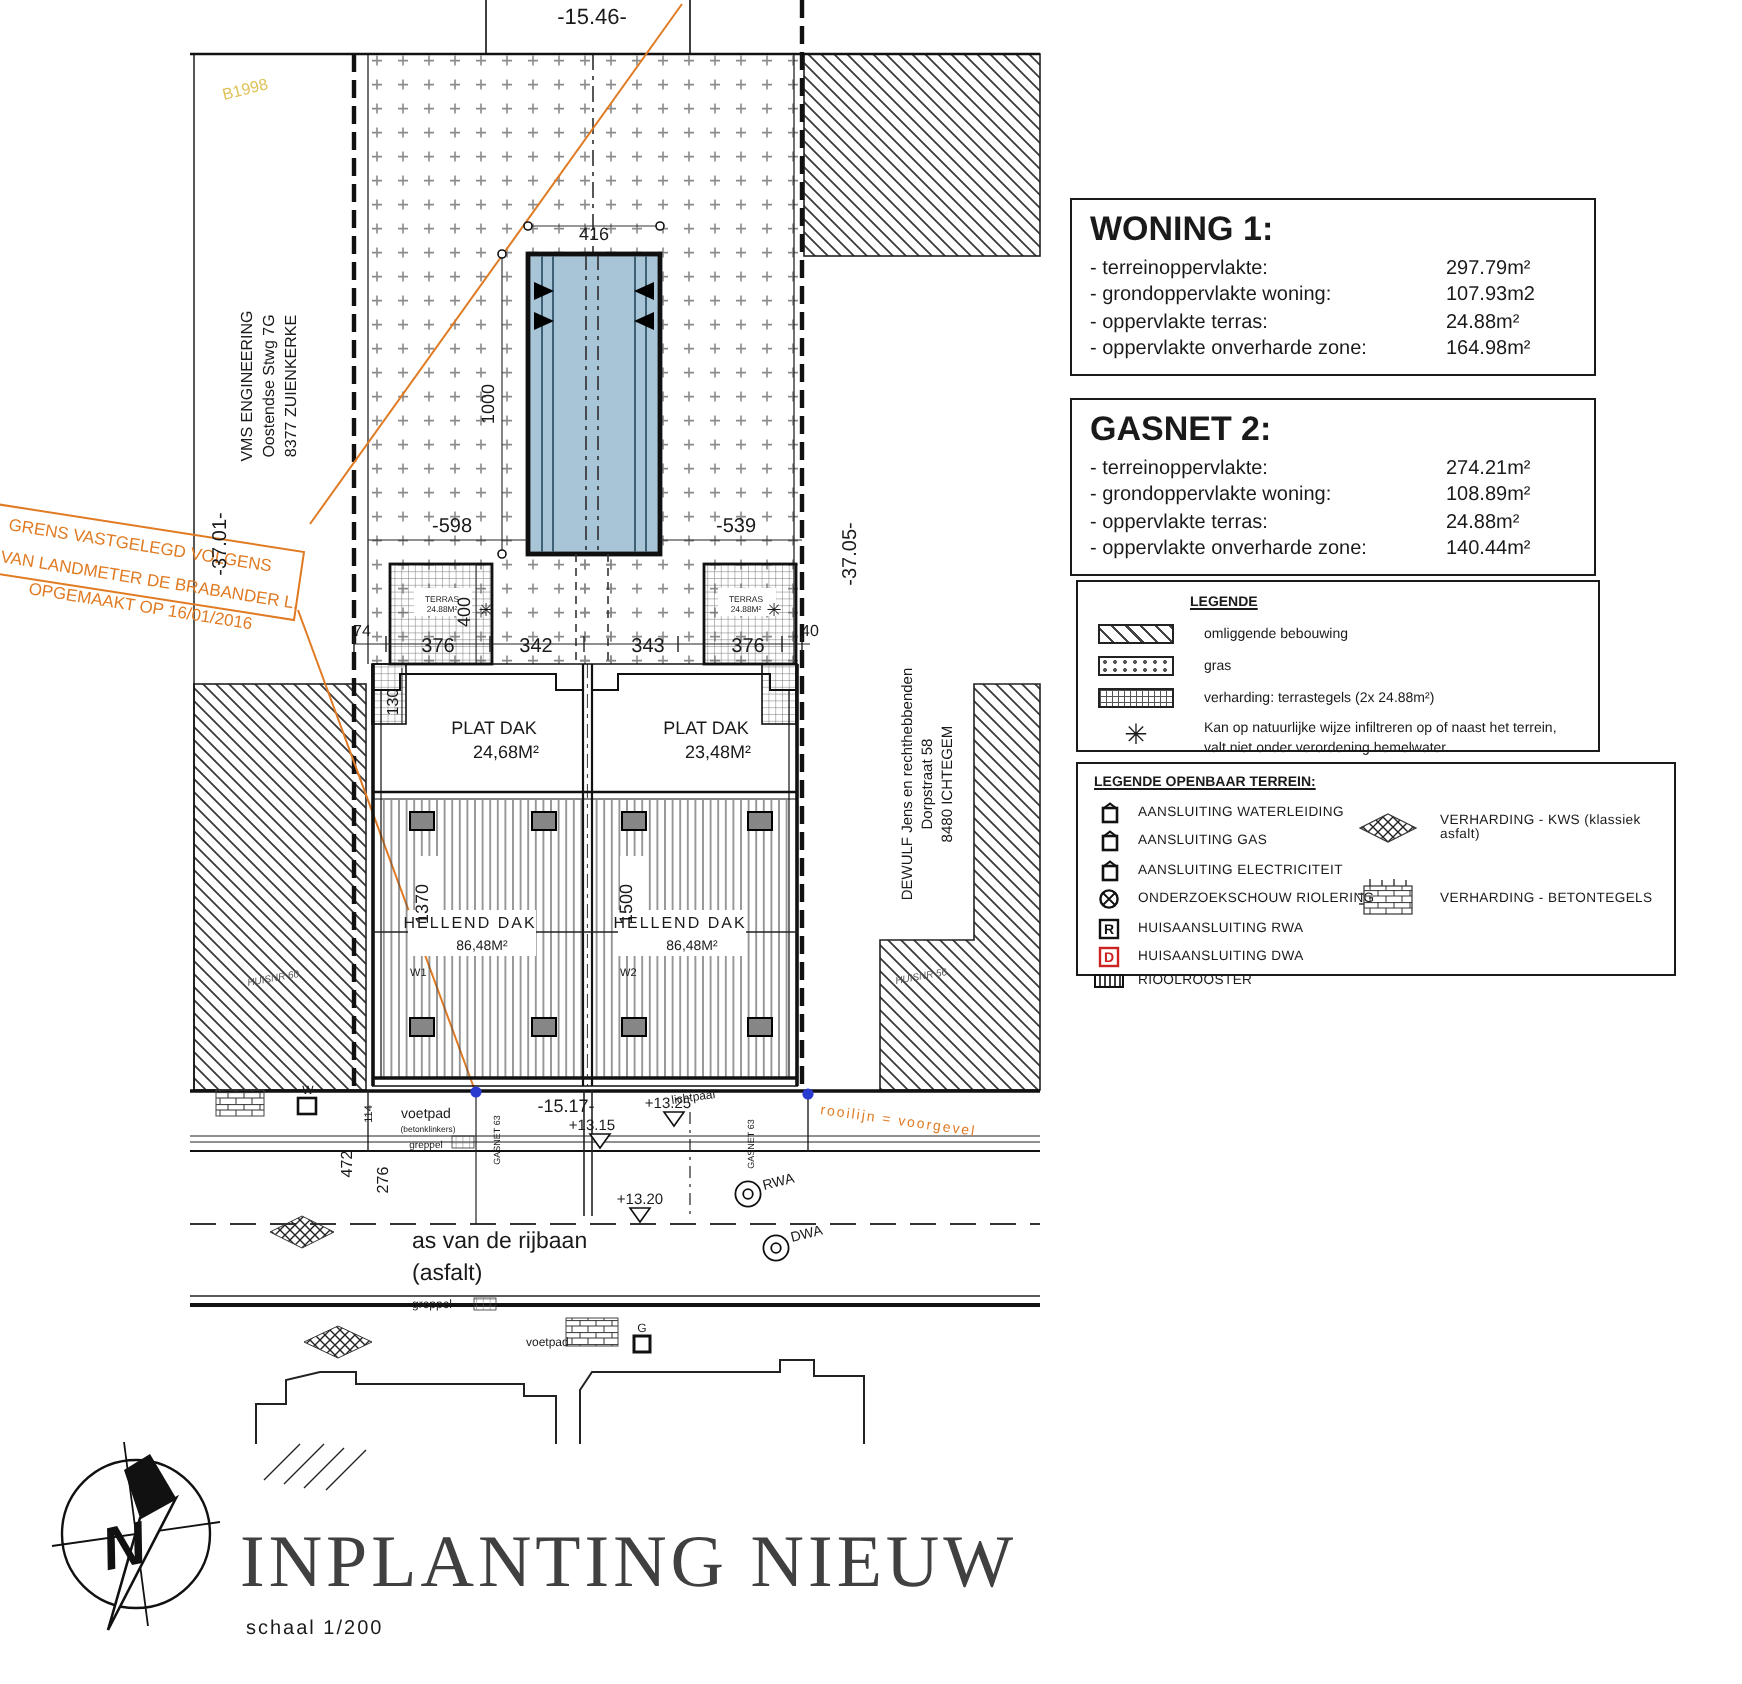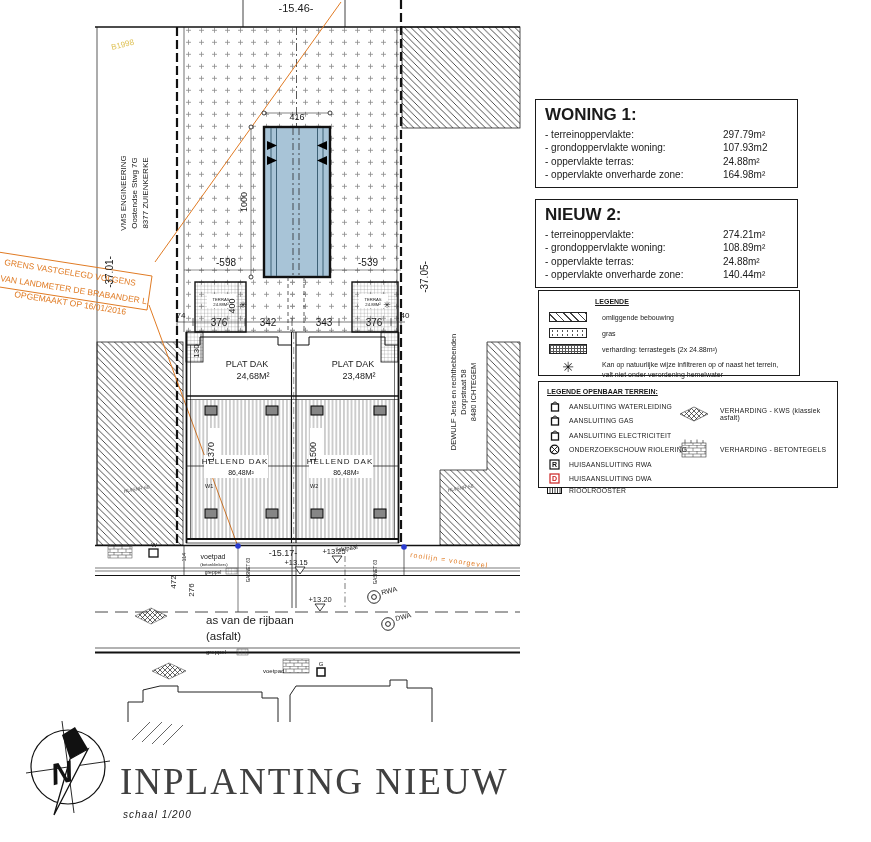--- a/index.html
+++ b/index.html
@@ -33,21 +33,21 @@
   .ob-row{display:flex;align-items:center;margin-bottom:3.4px;}
   .ob-icon{width:15px;margin-right:7px;flex:none;display:flex;justify-content:center;align-items:center;}
   .ob-label{font-size:6.8px;letter-spacing:.2px;}
   .ob-right{position:absolute;left:138px;top:24px;width:160px;}
   .ob-right .ob-row{margin-bottom:17px;}
   .ob-right .ob-icon{width:34px;margin-right:9px;}
 
   
   .main-title{position:absolute;left:120px;top:760px;font-size:37px;letter-spacing:2px;
               font-weight:500;color:#404040;white-space:nowrap;font-family:Liberation Serif, serif;}
-  .scale-note{position:absolute;left:123px;top:809px;font-size:10px;letter-spacing:1px;font-style:italic;}
+  .scale-note{position:absolute;left:123px;top:809px;font-size:10px;letter-spacing:1px;}
 </style>
 </head>
 <body>
 
 <svg class="abs" style="left:0;top:0" width="530" height="758" viewBox="0 0 530 758">
   <defs>
     <pattern id="pHatch" width="6.5" height="6.5" patternUnits="userSpaceOnUse">
       <path d="M0,0 l6.5,6.5 M-3.25,3.25 l6.5,6.5 M3.25,-3.25 l6.5,6.5" stroke="#3a3a3a" stroke-width="0.9"></path>
     </pattern>
     <pattern id="pGras" width="13" height="12" patternUnits="userSpaceOnUse">
@@ -306,21 +306,21 @@
       <span class="w-label">- oppervlakte terras:</span>
       <span>24.88m²</span>
     </div>
   <div class="w-row">
       <span class="w-label">- oppervlakte onverharde zone:</span>
       <span>164.98m²</span>
     </div>
 </div>
 
 <div class="box w-box" style="left:535px;top:199px;width:263px;height:89px">
-  <div class="w-title">NIEUW 2:</div>
+  <div class="w-title">GASNET 2:</div>
   <div class="w-row">
       <span class="w-label">- terreinoppervlakte:</span>
       <span>274.21m²</span>
     </div>
   <div class="w-row">
       <span class="w-label">- grondoppervlakte woning:</span>
       <span>108.89m²</span>
     </div>
   <div class="w-row">
       <span class="w-label">- oppervlakte terras:</span>

